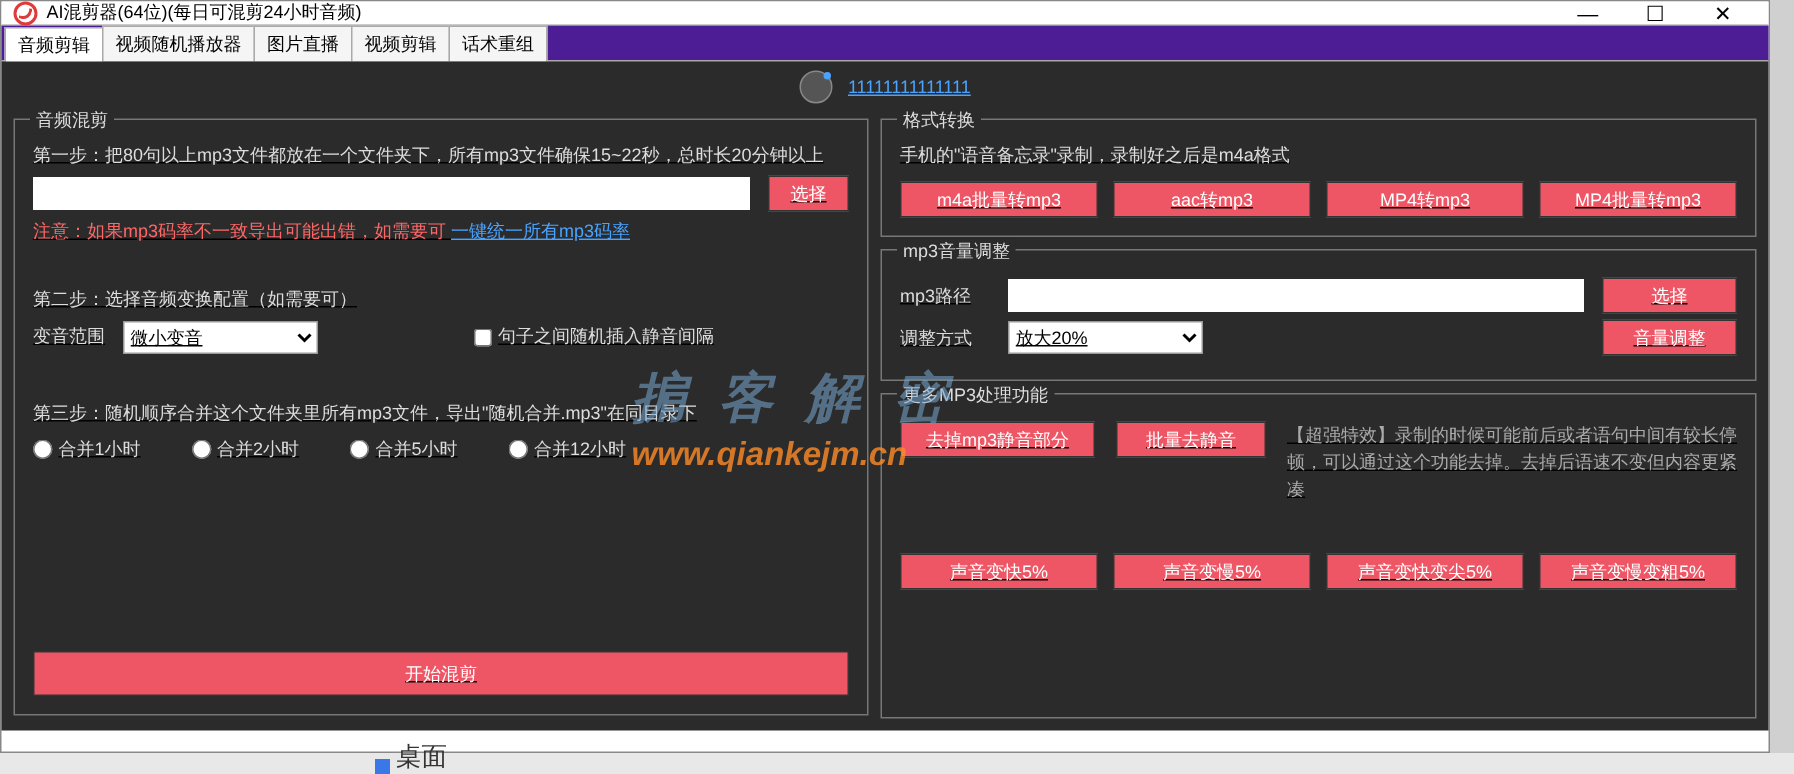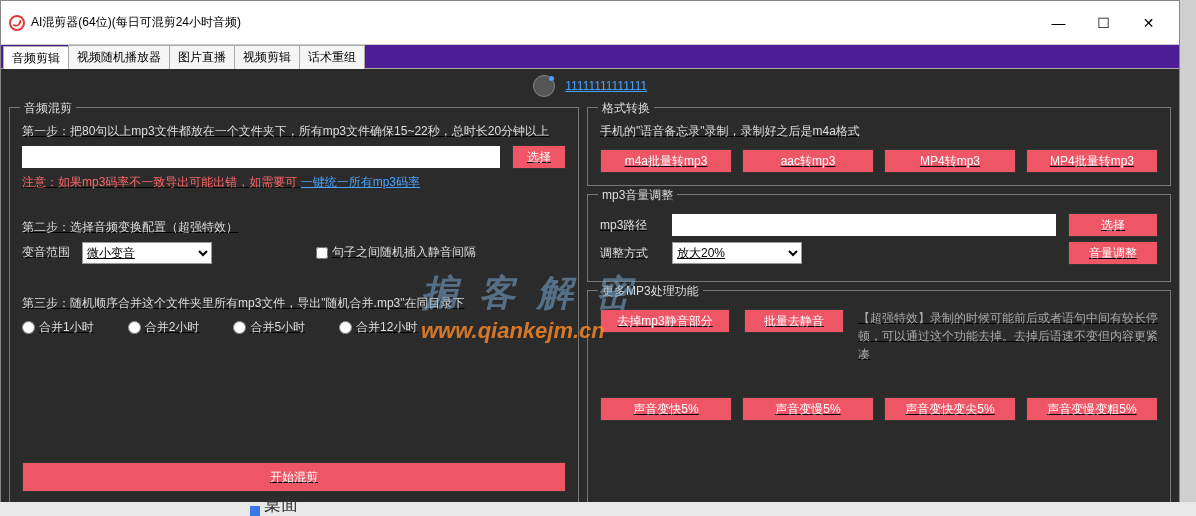--- a/index.html
+++ b/index.html
@@ -1,20 +1,20 @@
 <!DOCTYPE html>
 <html><head>
 <meta charset="utf-8">
 <style>
 * { box-sizing: border-box; margin: 0; padding: 0; font-family: "Microsoft YaHei", sans-serif; }
 body { background: #d0d0d0; width: 1196px; height: 516px; overflow: hidden; }
 
 .window { background: #fff; width: 1180px; height: 502px; border: 1px solid #888; position: relative; }
 
-.titlebar { height: 44px; display: flex; align-items: center; padding: 0 8px; background: #fff; border-bottom: 1px solid #ccc; font-size: 12px; }
+.titlebar { height: 16px; display: flex; align-items: center; padding: 0 8px; background: #fff; border-bottom: 1px solid #ccc; font-size: 12px; }
 .titlebar .logo { width: 16px; height: 16px; border-radius: 50%; background: #fff; border: 2px solid #e03a3a; margin-right: 6px; position: relative; }
 .titlebar .logo::after { content: ""; position: absolute; width: 6px; height: 6px; border: 2px solid #e03a3a; border-left: none; border-top: none; border-radius: 0 0 6px 0; top: 2px; left: 2px; transform: rotate(10deg); }
 .titlebar .controls { margin-left: auto; display: flex; }
 .titlebar .ctl { width: 45px; height: 30px; display: flex; align-items: center; justify-content: center; font-size: 14px; cursor: pointer; }
 
 .tabs { height: 24px; display: flex; align-items: flex-start; padding-left: 2px; border-bottom: 1px solid #aaa; font-size: 12px; background: #4c1d95; }
 .tab { padding: 3px 8px; border: 1px solid #aaa; border-bottom: none; margin-right: -1px; background: #f5f5f5; cursor: pointer; position: relative; }
 .tab.active { background: #fff; top: 1px; }
 
 .content { background: #2b2b2b; height: 446px; padding: 8px; display: flex; gap: 8px; position: relative; }
@@ -99,21 +99,21 @@
         <div class="row">
           <input class="input-text" style="">
           <button class="btn">选择</button>
         </div>
         <div class="txt">
           <span class="txt red">注意：如果mp3码率不一致导出可能出错，如需要可</span>
           <a class="link">一键统一所有mp3码率</a>
         </div>
 
         <div style="height:26px"></div>
-        <div class="txt">第二步：选择音频变换配置（超强特效）</div>
+        <div class="txt">第二步：选择音频变换配置（如需要可）</div>
         <div class="row">
           <span class="txt">变音范围</span>
           <select style="width:130px">
             <option>微小变音</option>
           </select>
           <span style="width:80px"></span>
           <label class="inline">
             <input type="checkbox" class="cb" style="">
             <span>句子之间随机插入静音间隔</span>
           </label>

